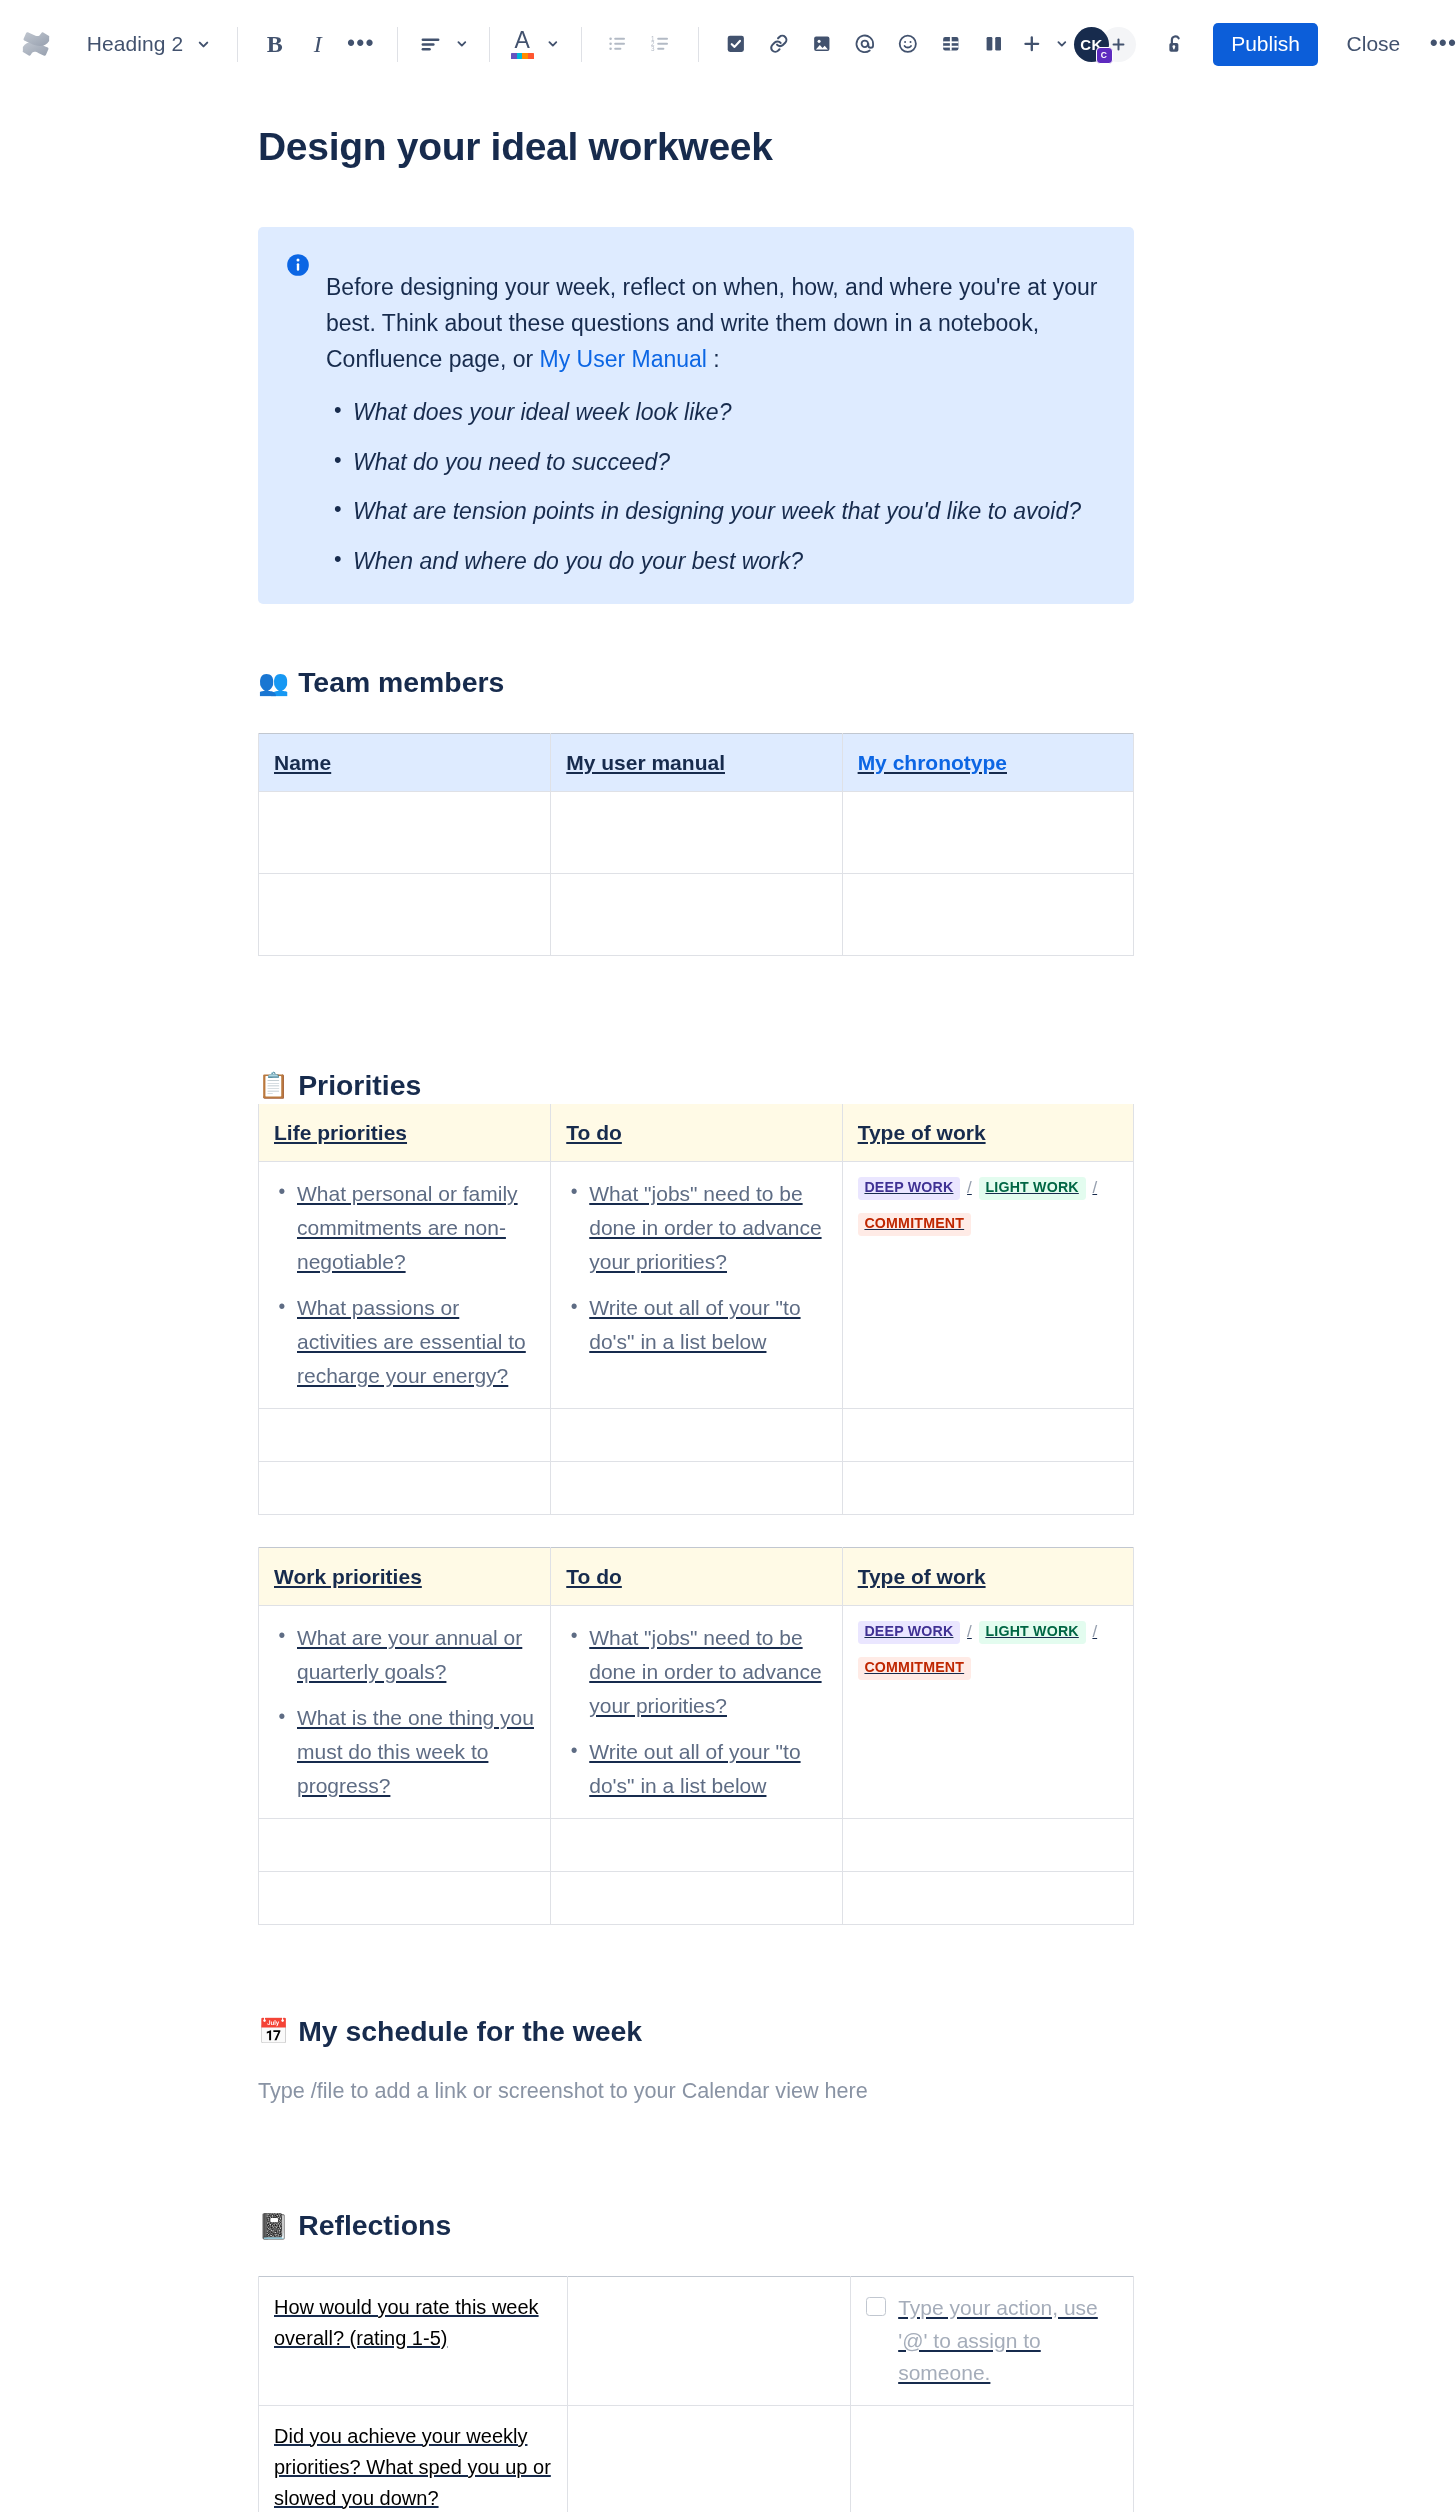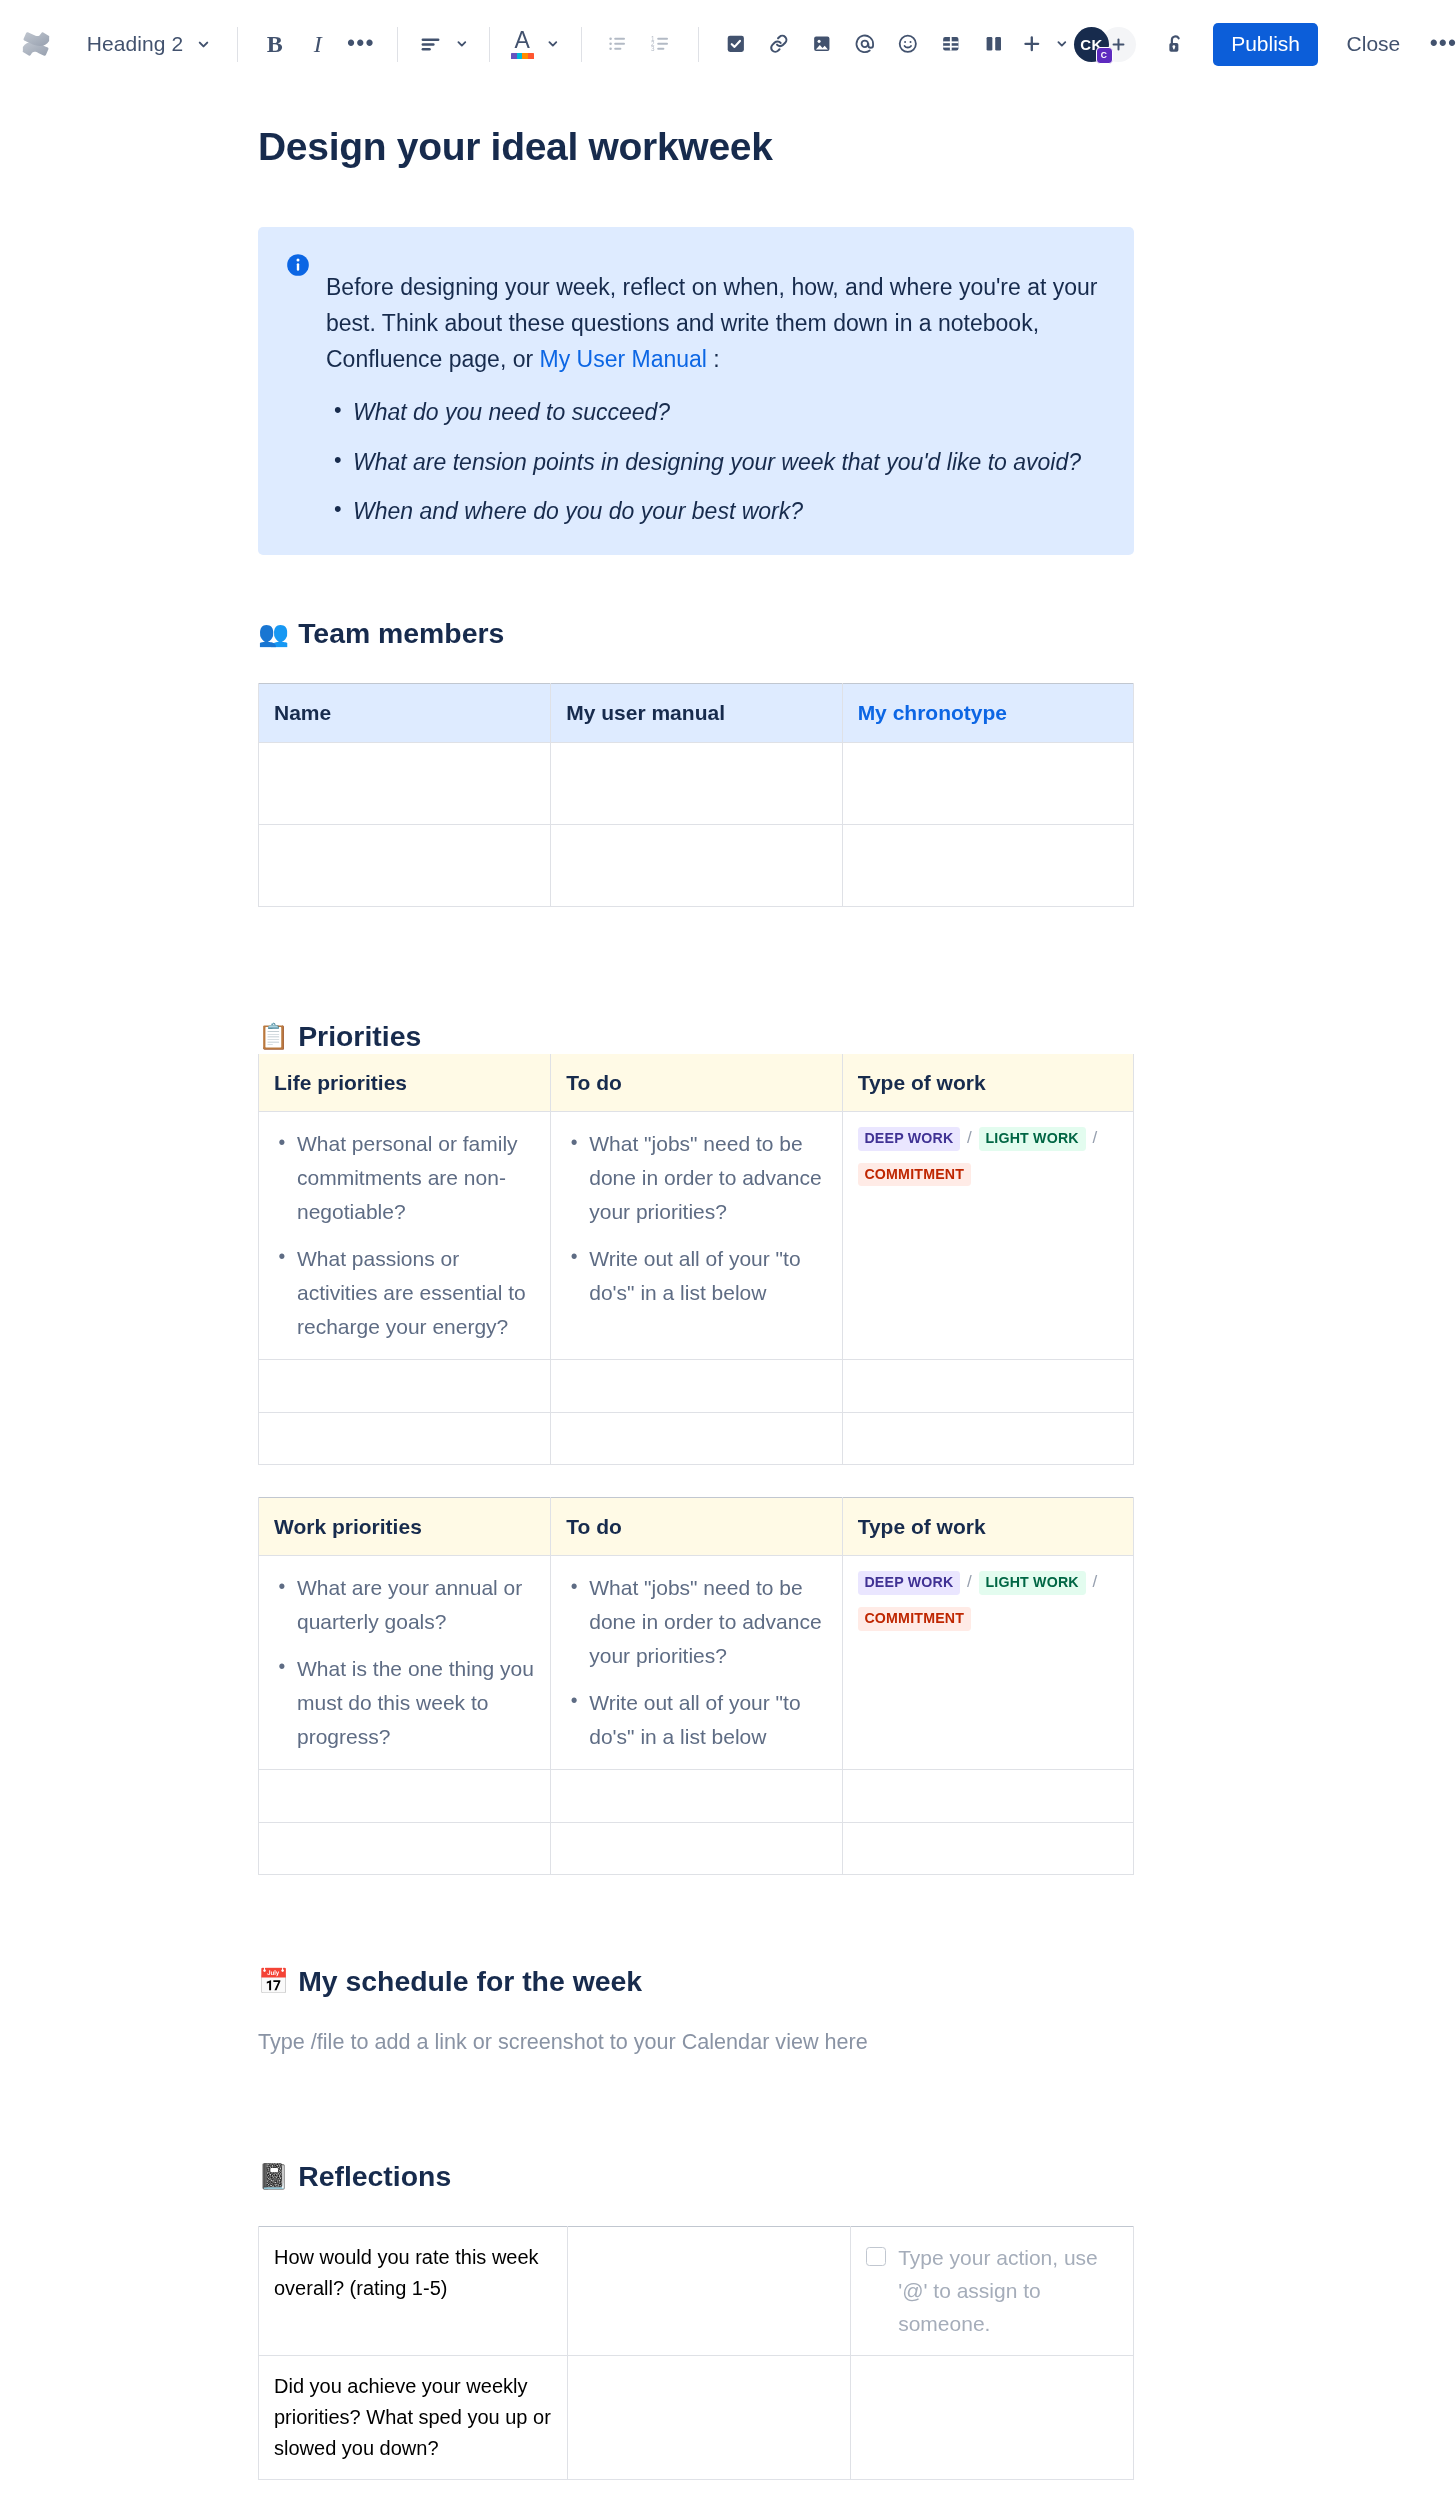--- a/index.html
+++ b/index.html
@@ -213,20 +213,21 @@
     line-height: 1.45;
   }
 
   
   table.ctable {
     width: 100%;
     border-collapse: collapse;
     table-layout: fixed;
     margin-top: 32px;
     border-top: 1.7px solid #C1C7D0;
+    text-decoration: underline;
   }
   table.ctable td, table.ctable th {
     border: 1.1px solid #DFE1E6;
     border-top: none;
     vertical-align: top;
     padding: 15px 15px;
     text-align: left;
     font-weight: 400;
   }
   table.ctable tr > td:first-child,
@@ -506,20 +507,21 @@
     <div class="panel-icon">
       <svg width="26" height="26" viewBox="0 0 24 24">
         <circle cx="12" cy="12" r="10" fill="#0C66E4"></circle>
         <rect x="10.9" y="10.3" width="2.2" height="7" rx="1.1" fill="#fff"></rect>
         <circle cx="12" cy="7.4" r="1.4" fill="#fff"></circle>
       </svg>
     </div>
     <div class="panel-body">
       <p class="panel-para"><span>Before designing your week, reflect on when, how, and where you're at your best. Think about these questions and write them down in a notebook, Confluence page, or </span><a class="panel-link" href="#">My User Manual</a><span> :</span></p>
       <ul class="panel-list">
+        <li>What does your ideal week look like?</li>
         <li>What do you need to succeed?</li>
         <li>What are tension points in designing your week that you'd like to avoid?</li>
         <li>When and where do you do your best work?</li>
       </ul>
     </div>
   </div>
 
   <h2 class="h2 sec-team">
     <span class="emoji">👥</span>
     <span>Team members</span>

